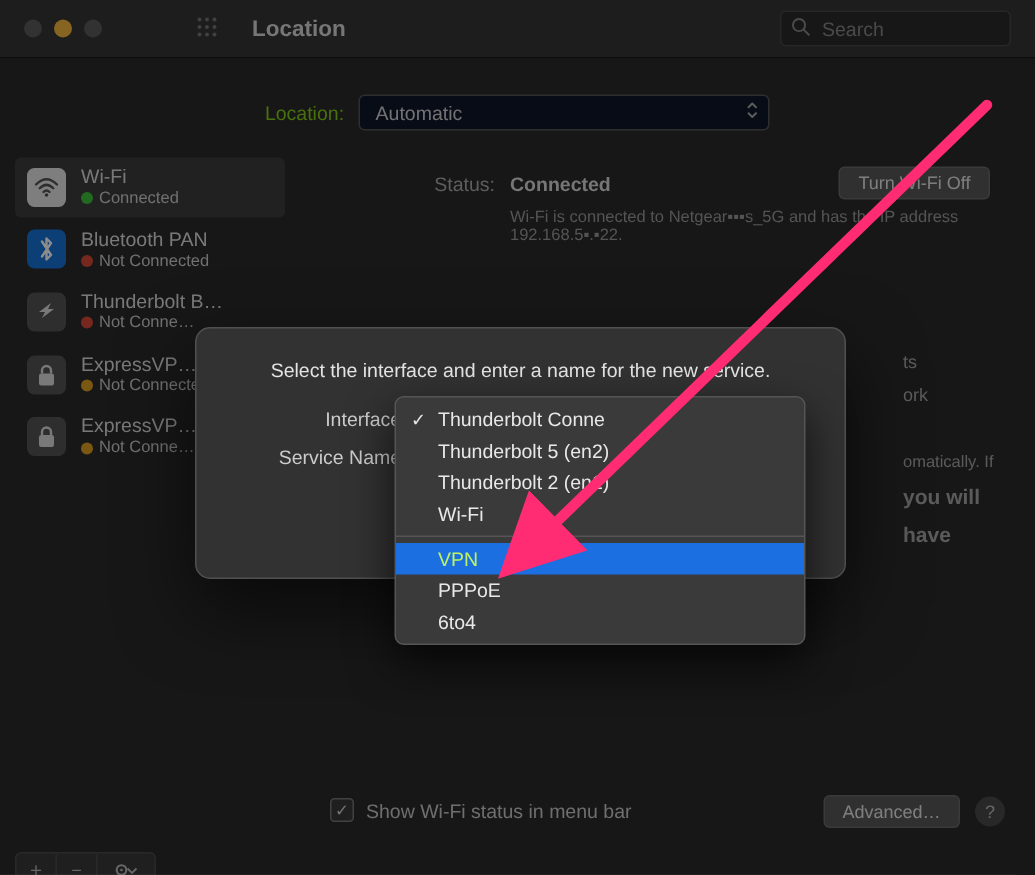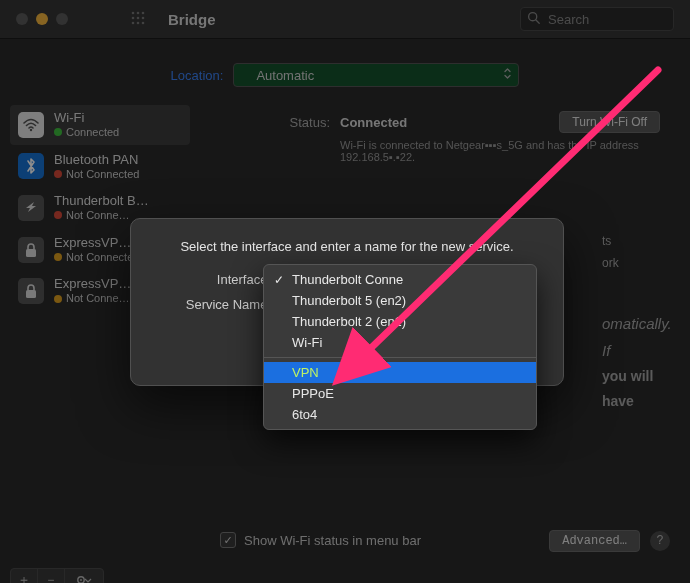--- a/index.html
+++ b/index.html
@@ -88,29 +88,29 @@
   }
 
   .location-row {
     display: flex;
     align-items: center;
     justify-content: center;
     gap: 10px;
     padding-bottom: 18px;
     color: #bdbdbd;
   }
-  .location-label { color: #3b82f6; }
+  .location-label { color: #84cc16; }
   .popup {
-    background: #14532d;
+    background: #0f172a;
     border: 1px solid #555;
     border-radius: 4px;
     height: 22px;
     display: inline-flex;
     align-items: center;
-    padding: 0 22px 0 22px;
+    padding: 0 22px 0 10px;
     position: relative;
     color: #d0d0d0;
     min-width: 240px;
   }
   .popup .caret {
     position: absolute;
     right: 6px;
     top: 50%;
     transform: translateY(-50%);
     color: #aaa;
@@ -223,21 +223,20 @@
     font-size: 11px;
   }
 
   .adv-row {
     position: absolute;
     bottom: 56px;
     right: 20px;
     display: flex;
     align-items: center;
     gap: 10px;
-    font-family: Liberation Mono, monospace;
   }
   .help-circ {
     width: 20px; height: 20px; border-radius: 50%;
     background: #4a4a4a;
     color: #bbb;
     display: inline-flex; align-items: center; justify-content: center;
     font-size: 12px;
   }
 
   
@@ -357,21 +356,21 @@
             <circle cx="13" cy="3" r="1.3"></circle>
           <circle cx="3" cy="8" r="1.3"></circle>
             <circle cx="8" cy="8" r="1.3"></circle>
             <circle cx="13" cy="8" r="1.3"></circle>
           <circle cx="3" cy="13" r="1.3"></circle>
             <circle cx="8" cy="13" r="1.3"></circle>
             <circle cx="13" cy="13" r="1.3"></circle>
         </g>
       </svg>
     </span>
-    <span class="title">Bridge</span>
+    <span class="title">Location</span>
     <span class="spacer"></span>
     <div class="search-field">
       <span>
         <svg width="13" height="13" viewBox="0 0 16 16">
             <circle cx="7" cy="7" r="5" stroke="currentColor" stroke-width="1.6" fill="none"></circle>
             <line x1="11" y1="11" x2="15" y2="15" stroke="currentColor" stroke-width="1.6" stroke-linecap="round"></line>
           </svg>
       </span>
       <input type="text" placeholder="Search" style="">
     </div>
@@ -459,21 +458,21 @@
           <span class="lbl">Status:</span>
           <span class="val">Connected</span>
           <span style="flex:1"></span>
           <span class="btn">Turn Wi-Fi Off</span>
         </div>
         <div class="status-desc">Wi-Fi is connected to Netgear▪▪▪s_5G and has the IP address 192.168.5▪.▪22.</div>
 
         <div style="position:absolute; right:-2px; top:110px; width:80px; font-size:12px; color:#a6a6a6; text-align:left; line-height:1.8;">
           <div style="margin-top:16px;">ts</div>
           <div>ork</div>
-          <div style="margin-top:36px; font-size:15px;font-style:italic;">omatically. If</div>
+          <div style="margin-top:25px; font-size:11px;">omatically. If</div>
           <div style="font-size:14px;font-weight:bold;">you will have</div>
         </div>
       </div>
     </div>
 
     <div class="sidebar-footer">
       <span class="seg">＋</span>
       <span class="seg">－</span>
       <span class="seg">
         <svg width="18" height="12" viewBox="0 0 18 12">

